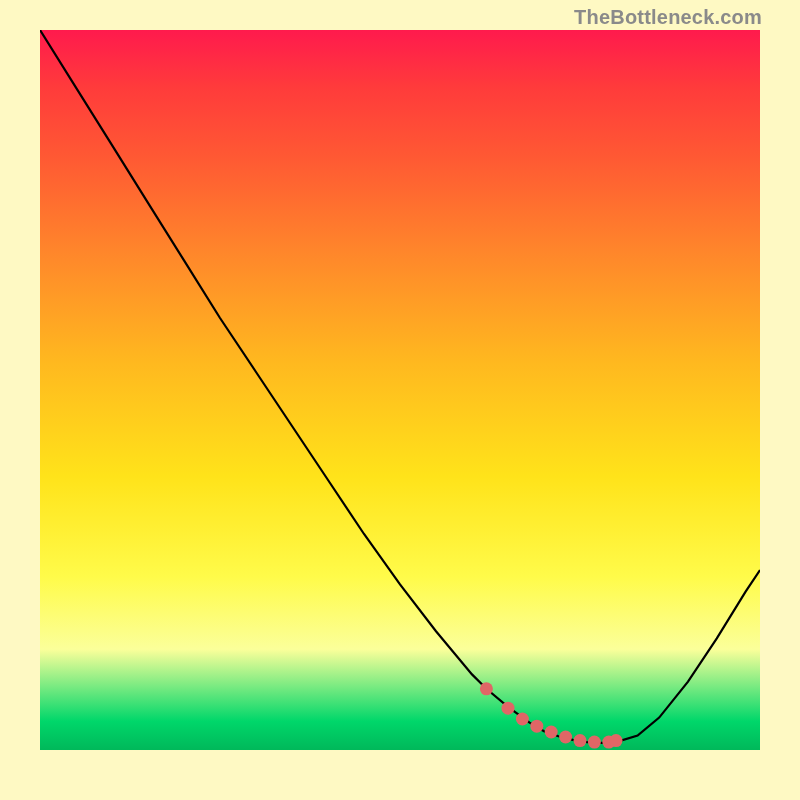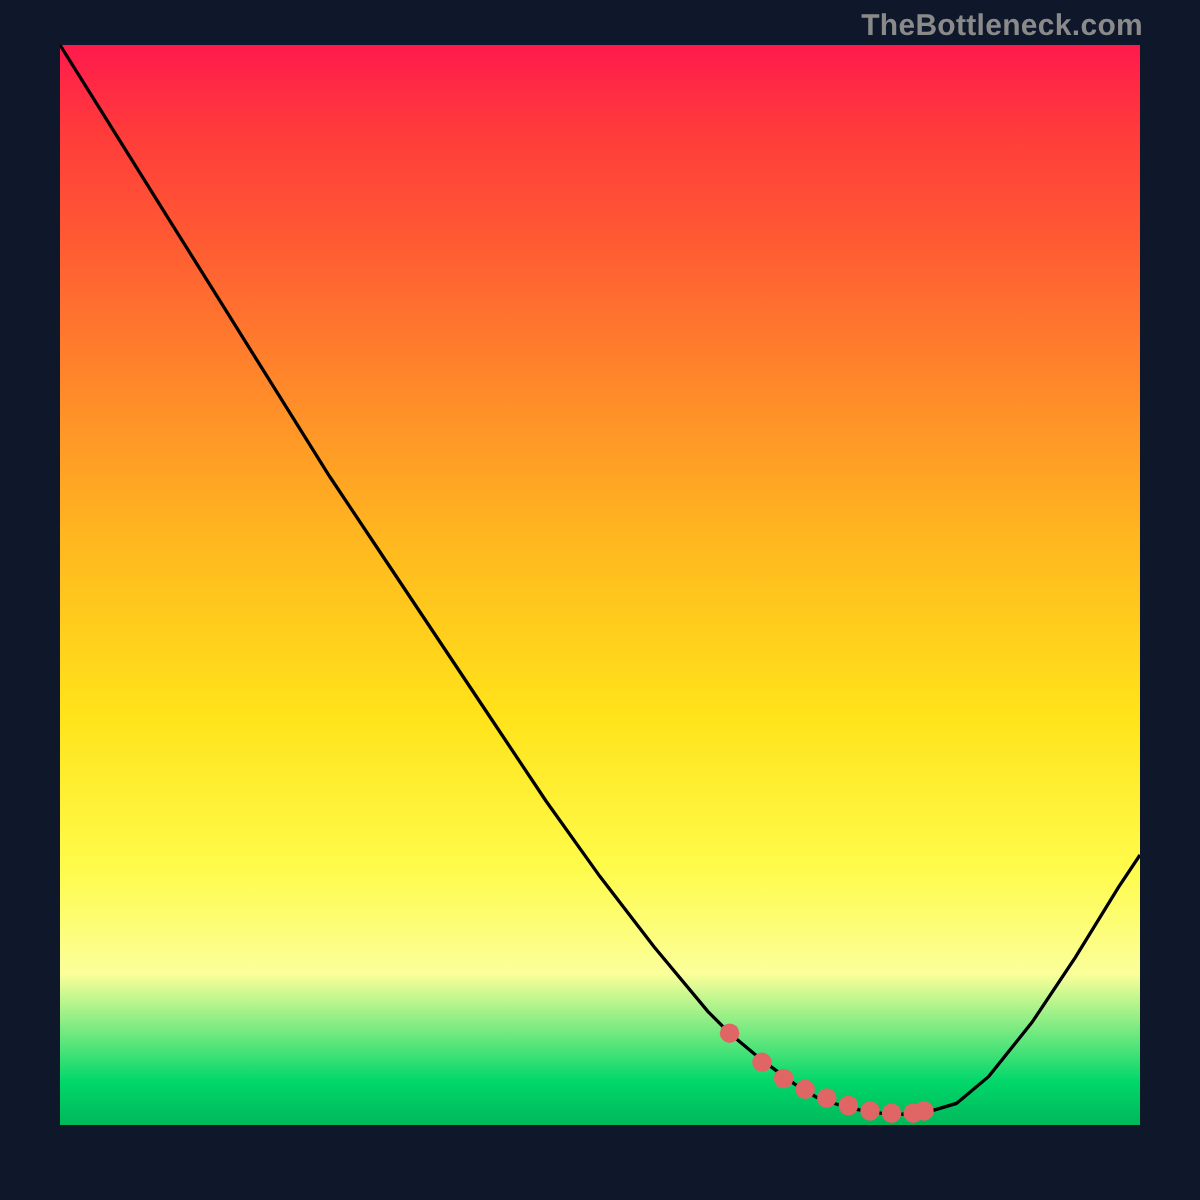--- a/index.html
+++ b/index.html
@@ -8,21 +8,21 @@
     background: #000;
     width: 800px;
     height: 800px;
     overflow: hidden;
     font-family: Arial, Helvetica, sans-serif;
   }
   .wrap {
     position: relative;
     width: 800px;
     height: 800px;
-    background: #0f172a;
+    background: #fef9c3;
   }
   .plot-area {
     position: absolute;
     left: 40px;
     top: 30px;
     width: 720px;
     height: 720px;
   }
   .gradient-bg {
     position: absolute;

